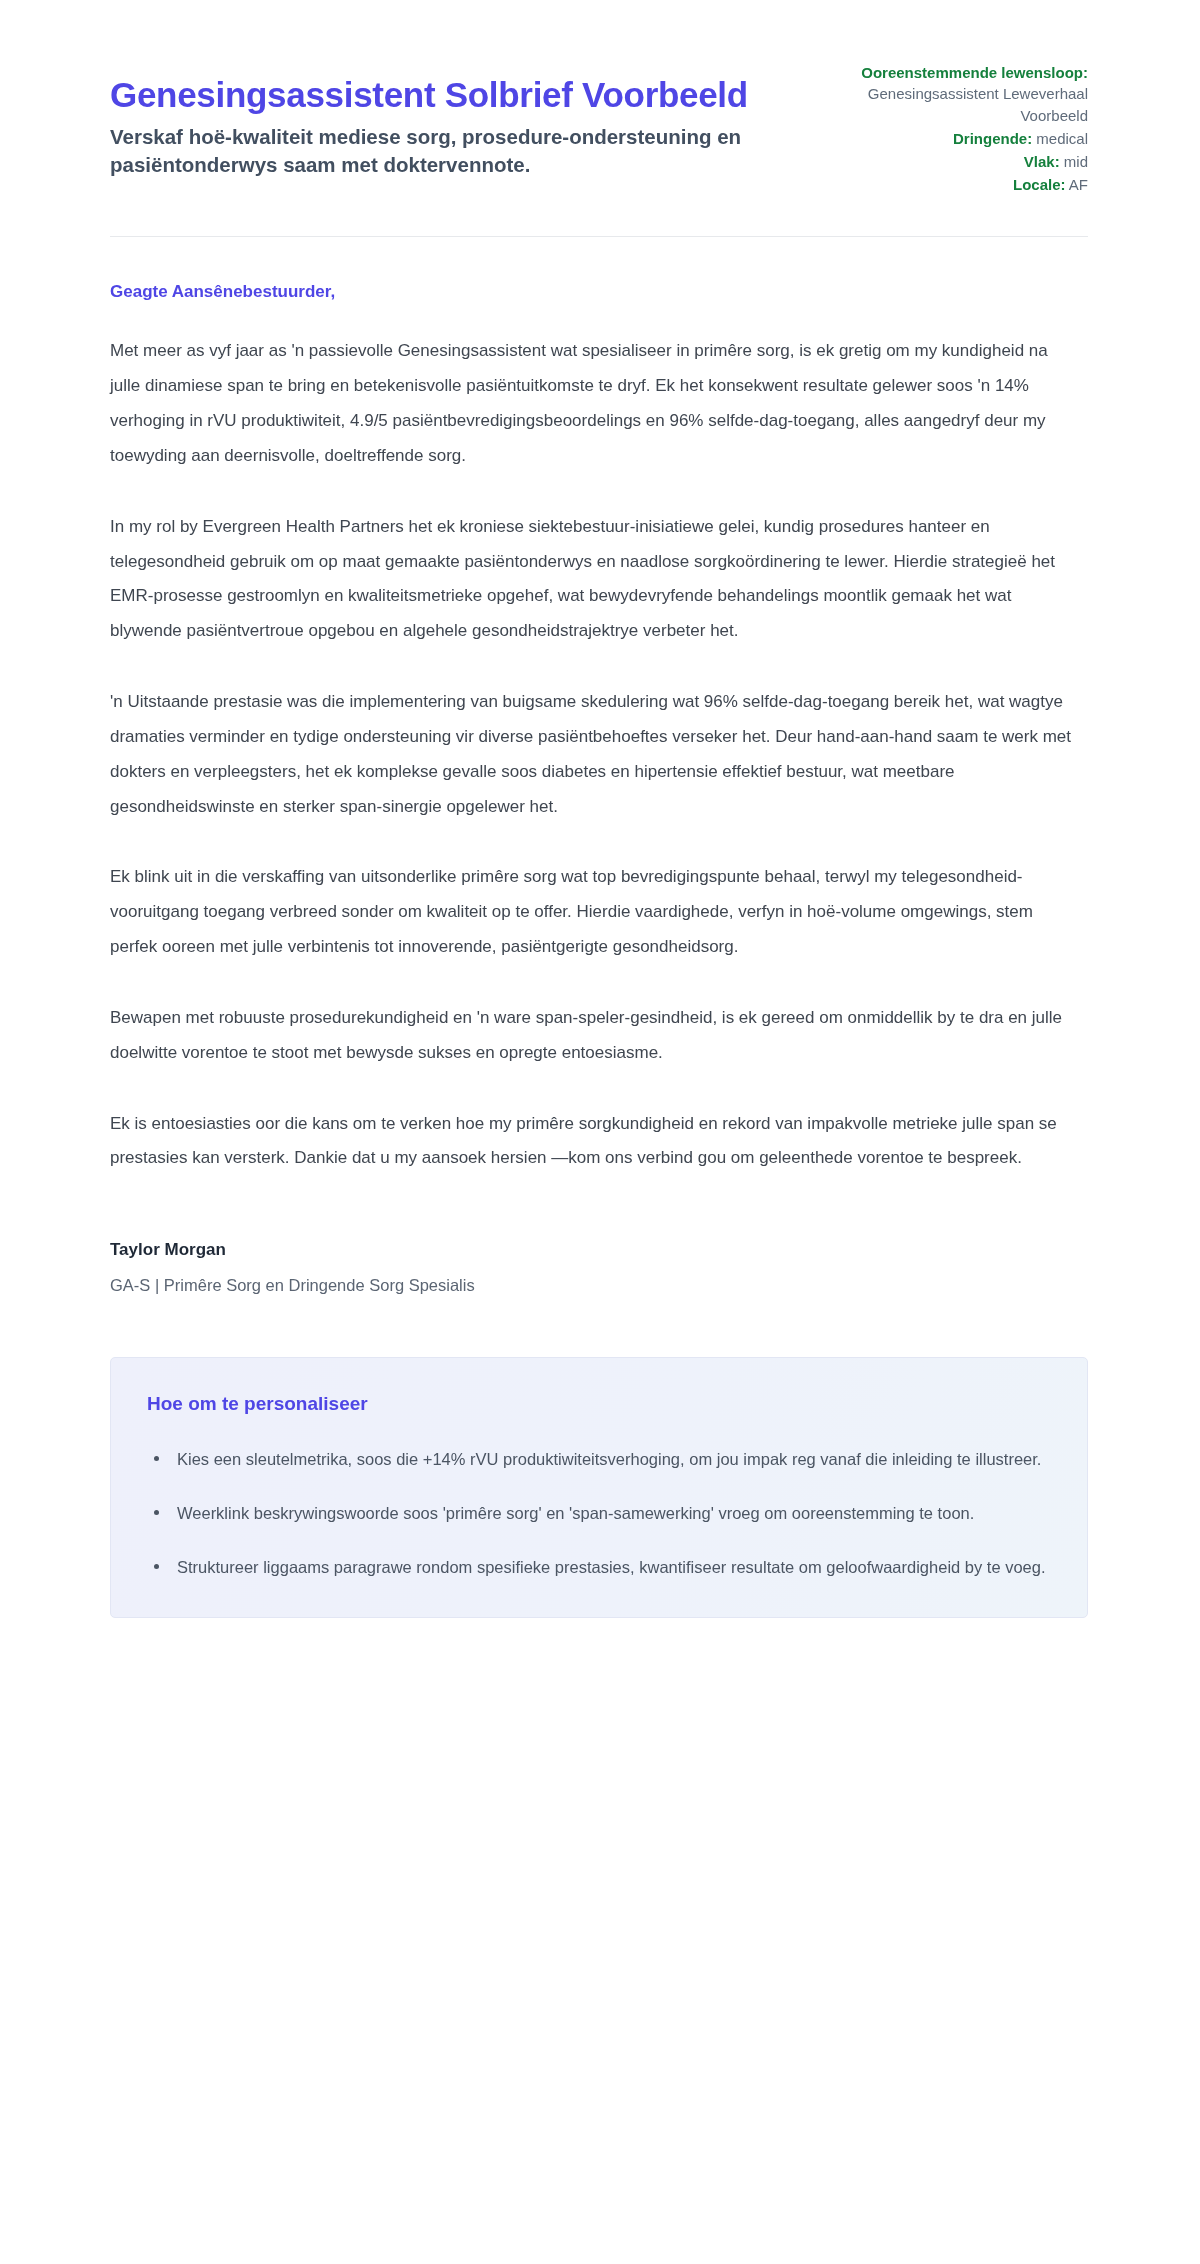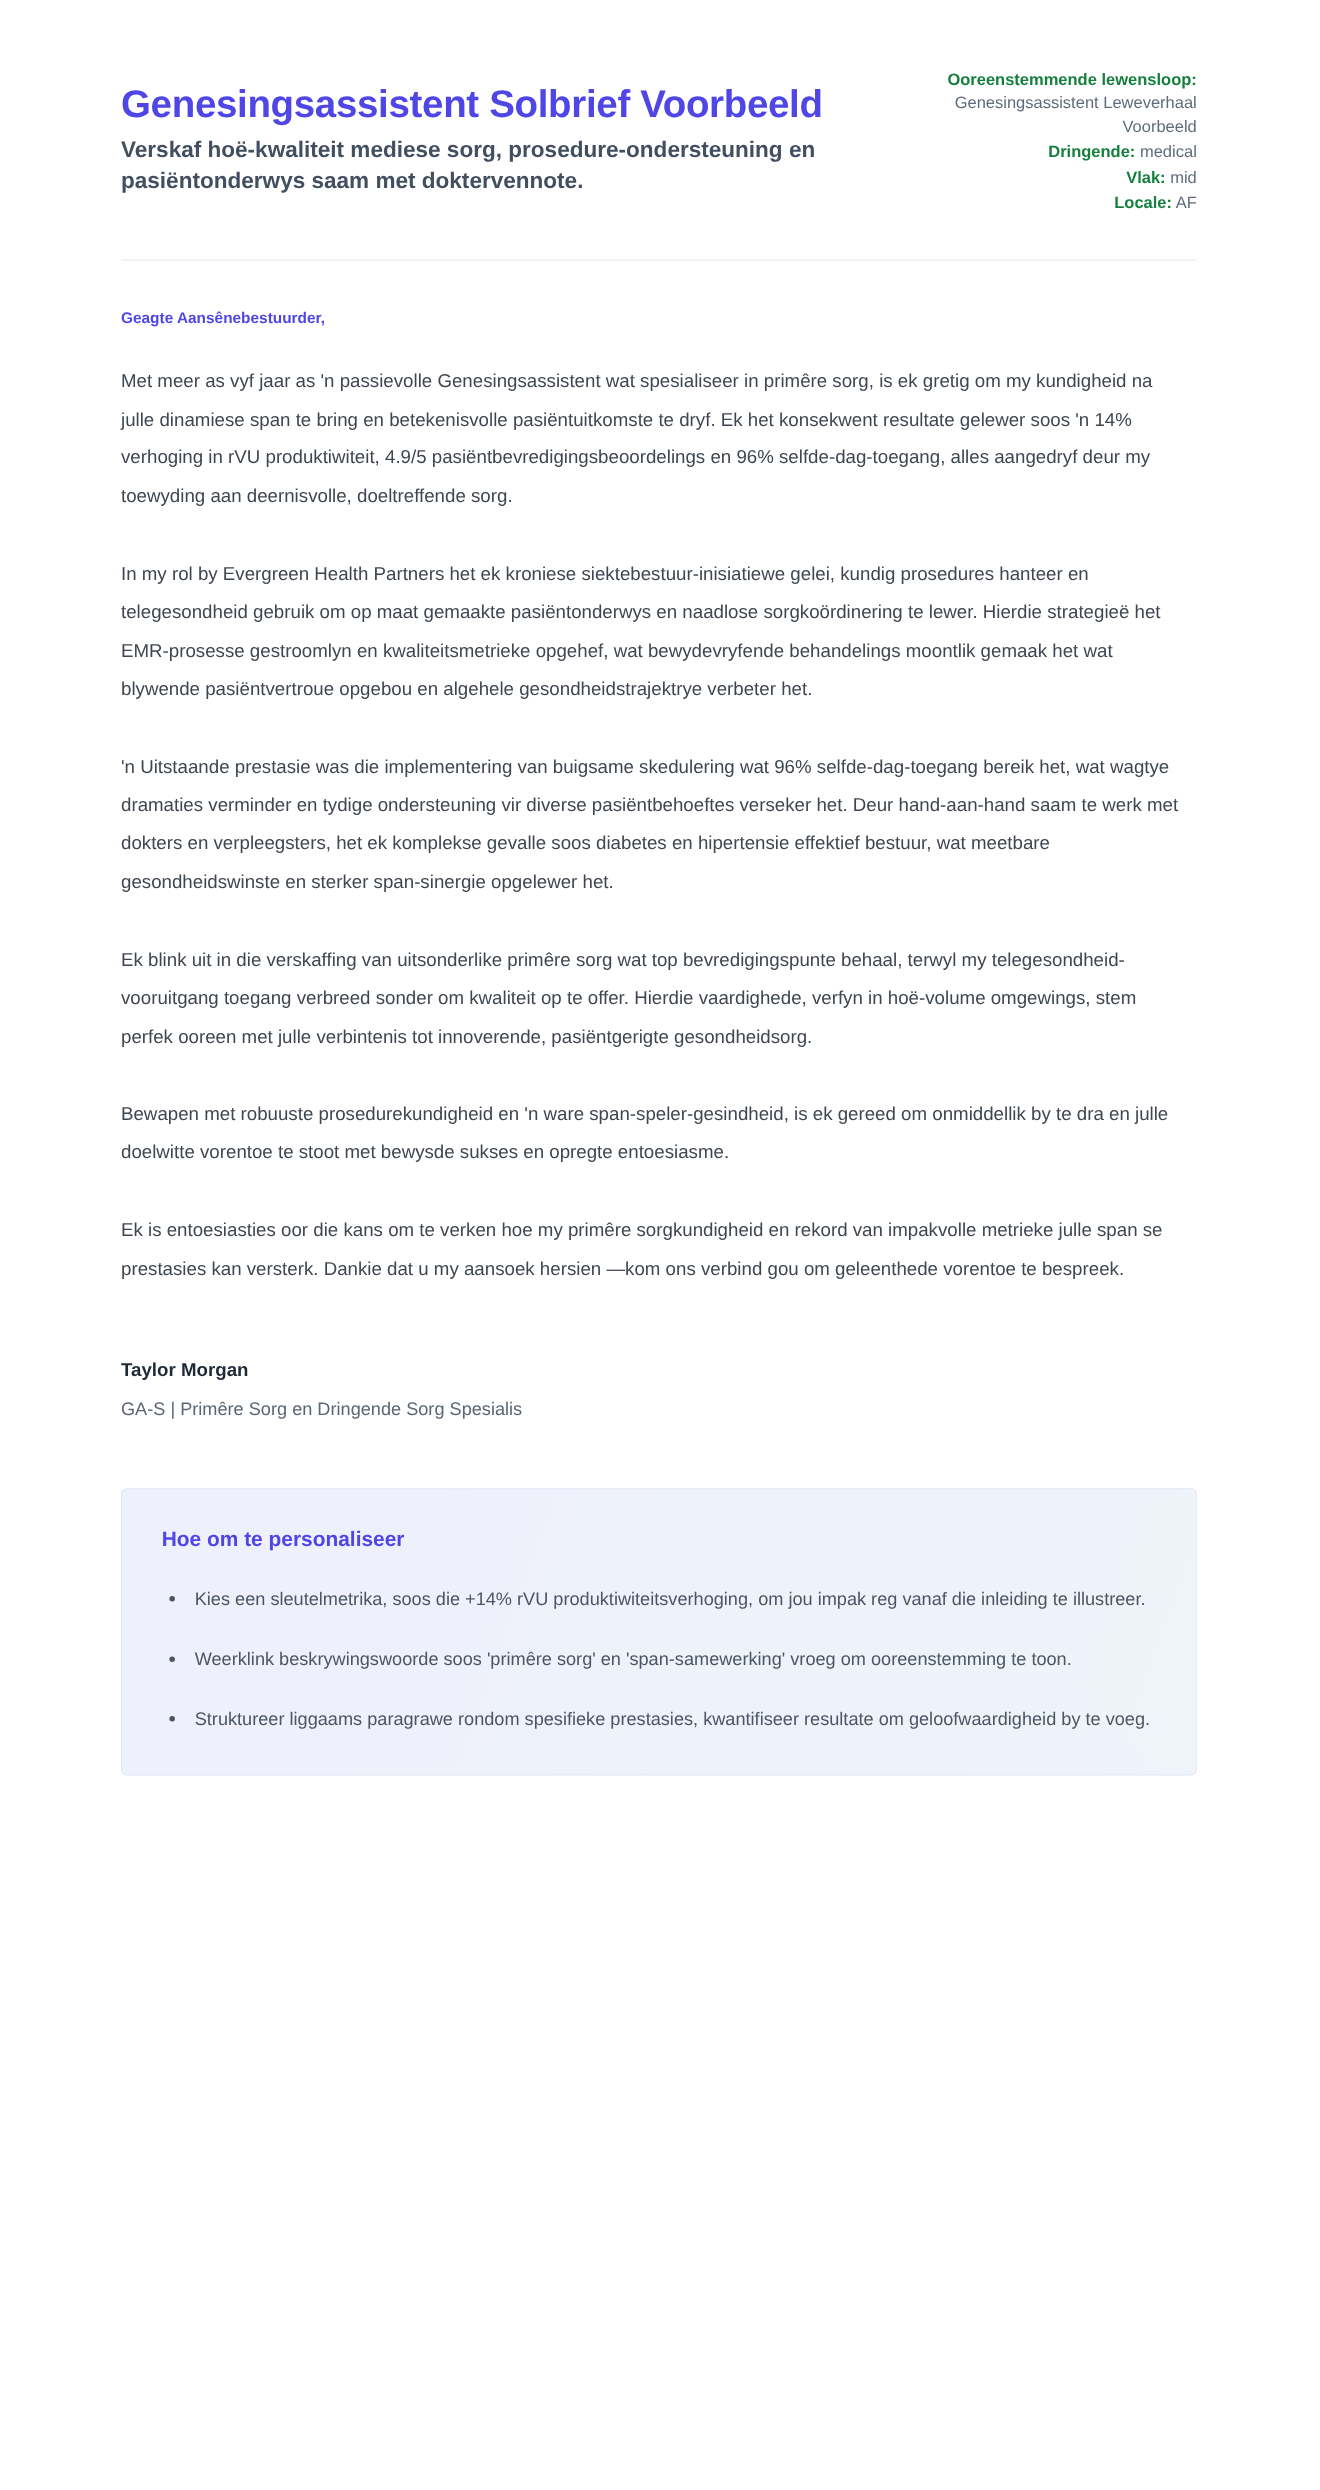--- a/index.html
+++ b/index.html
@@ -76,21 +76,21 @@
     height: 1px;
     background: #e7e9ec;
     margin: 38px 0 0 0;
   }
 
   
   .letter {
     padding-top: 42px;
   }
   .salutation {
-    font-size: 14px;
+    font-size: 17px;
     font-weight: bold;
     color: #4f46e5;
     margin: 0 0 30px 0;
     line-height: 1.5;
   }
   .para {
     font-size: 17px;
     line-height: 2.05;
     color: #3f4650;
     margin: 0 0 36px 0;

